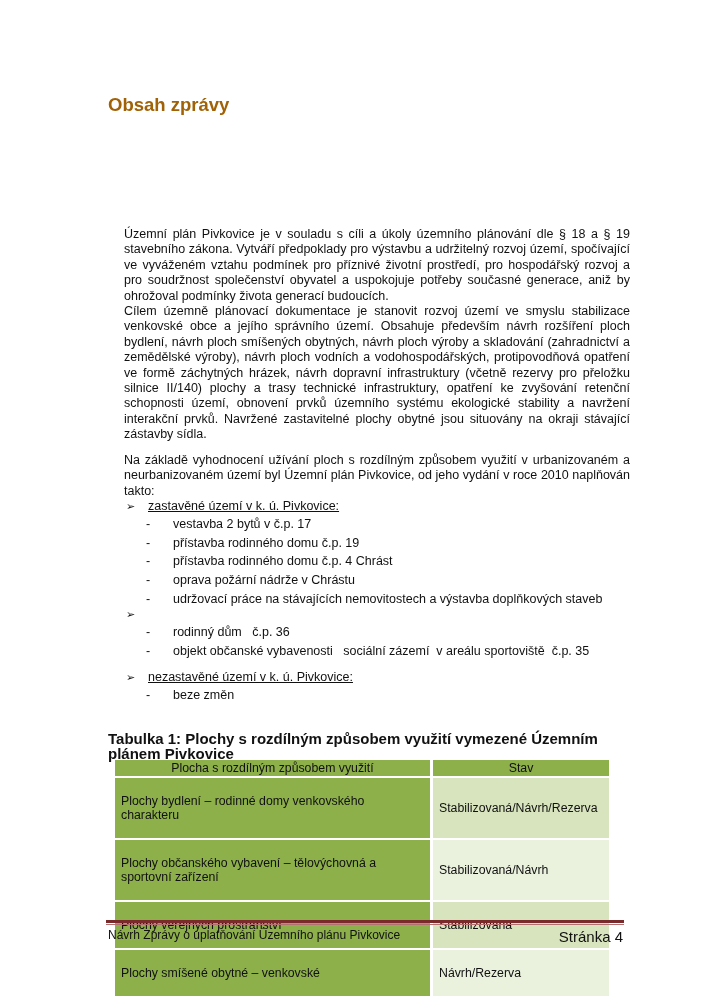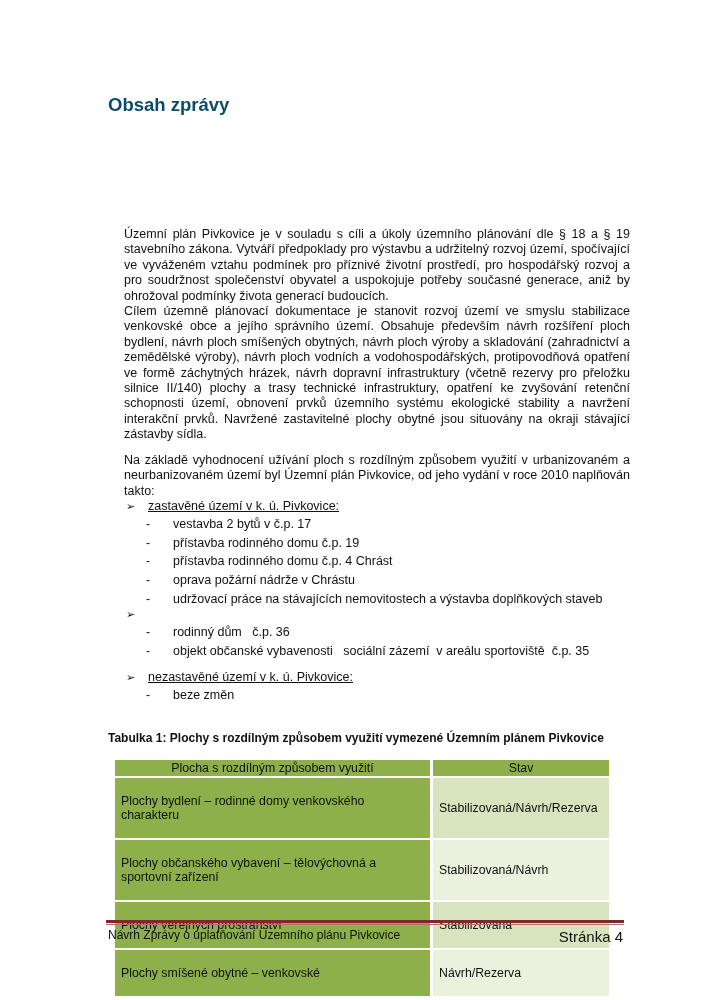--- a/index.html
+++ b/index.html
@@ -1,35 +1,35 @@
 <!DOCTYPE html>
 <html><head>
 <meta charset="utf-8">
 <style>
   html, body { margin: 0; padding: 0; background: #ffffff; }
   body { width: 707px; height: 1000px; position: relative; overflow: hidden;
          font-family: "Liberation Sans", sans-serif; color: #111; }
   .page { position: absolute; left: 0; top: 0; width: 707px; height: 1000px; }
-  .heading { position: absolute; left: 108px; top: 94px; font-size: 18.5px; font-weight: bold; color: #0c4a6e; }
+  .heading { position: absolute; left: 108px; top: 94px; font-size: 18.5px; font-weight: bold; color: #a16207; }
   .section-title { position: absolute; left: 123px; top: 130px; width: 490px;
        font-size: 12.5px; font-weight: bold; font-style: italic; line-height: 16px; text-align: justify; }
   .para { position: absolute; left: 108px; width: 506px; font-size: 12.5px; line-height: 15.4px;
           text-align: justify; margin: 16px; }
   .p1 { top: 211px; }
   .p3 { top: 437px; }
   .list-group { position: absolute; left: 126px; width: 500px; font-size: 12.5px; }
   .list-head { display: flex; align-items: center; height: 18px; }
   .arrow { width: 22px; font-size: 11px; }
   .list-head .lbl { text-decoration: underline; text-align: right; }
   .sub { display: flex; height: 18.6px; align-items: center; padding-left: 20px; }
   .dash { width: 27px; }
   .g1 { top: 497px; }
   .g2 { top: 605px; }
   .g3 { top: 668px; }
-  .caption { position: absolute; left: 108px; top: 731px; width: 500px; font-size: 12px;
+  .caption { position: absolute; left: 108px; top: 731px; width: 500px; font-size: 15px;
              font-weight: bold; line-height: 15px; }
   table.t { position: absolute; left: 115px; top: 760px; width: 500px; border-collapse: separate;
             border-spacing: 3px 2px; font-size: 12.3px; margin: -2px -3px; }
   table.t th { background: #8db04b; font-weight: normal; text-align: center; height: 16px; padding: 0 4px; }
   table.t td { line-height: 14px; padding: 16px 6px; vertical-align: middle; }
   table.t td.c1 { background: #8db04b; width: 303px; }
   table.t td.c2 { background: #d7e4bd; }
   table.t tr.light td.c2 { background: #eaf1dd; }
   .footer-rule { position: absolute; left: 106px; top: 920px; width: 518px; height: 3px; background: #7a2a2a; }
   .footer-rule2 { position: absolute; left: 106px; top: 924px; width: 518px; height: 1px; background: #b07070; }

